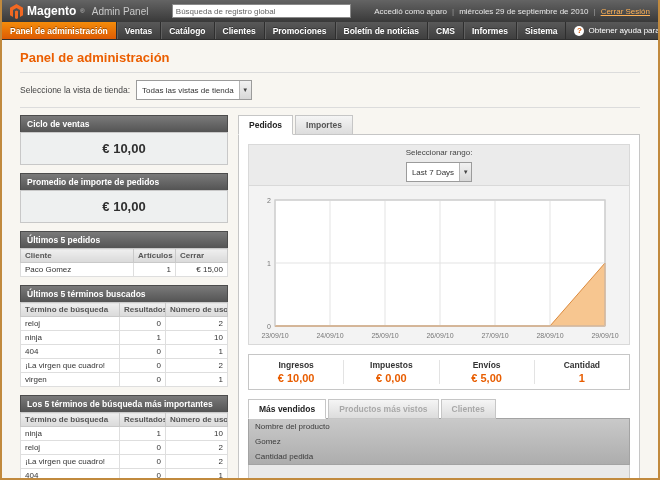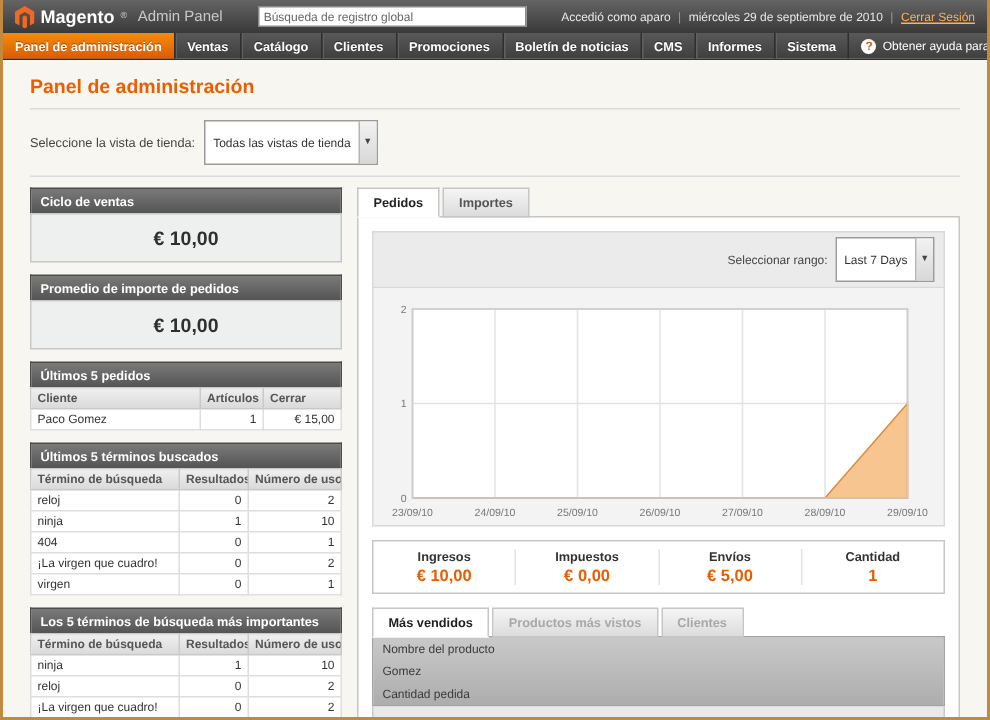--- a/index.html
+++ b/index.html
@@ -24,21 +24,21 @@
   .nav-item{display:flex;align-items:center;padding:0 8px;border-right:1px solid #2e2e2e;box-shadow:inset 1px 0 0 #606060;cursor:pointer;font-weight:bold;font-size:8.5px;text-shadow:0 -1px 0 rgba(0,0,0,.4);white-space:nowrap;}
   .nav-item.active{background:linear-gradient(#f48c0a,#dd5b04);box-shadow:none;}
   .nav-help{margin-left:auto;display:flex;align-items:center;gap:4px;padding:0 8px;font-size:8px;cursor:pointer;white-space:nowrap;}
   .help-icon{width:10px;height:10px;border-radius:50%;background:#fff;color:#d85909;font-size:8px;font-weight:bold;line-height:10px;text-align:center;flex:none;}
 
   
   .content{flex:1;background:#f8f6f1;overflow:hidden;}
   .page-title{color:#eb5e00;font-size:13px;font-weight:bold;margin:10px 18px 7px;}
   .hr{border-top:1px solid #dcdcdc;margin:0 18px;}
   .store-row{display:flex;align-items:center;gap:6px;margin:7px 18px;font-size:8.5px;color:#444;}
-  .select{display:inline-flex;align-items:center;border:1px solid #9b9b9b;background:#fff;font-size:8px;color:#333;height:30px;cursor:pointer;}
+  .select{display:inline-flex;align-items:center;border:1px solid #9b9b9b;background:#fff;font-size:8px;color:#333;height:20px;cursor:pointer;}
   .select-text{padding:0 5px;white-space:nowrap;}
   .select-arrow{width:12px;align-self:stretch;background:linear-gradient(#f2f2f2,#d8d8d8);border-left:1px solid #b5b5b5;font-size:6px;color:#444;display:flex;align-items:center;justify-content:center;}
 
   .columns{display:flex;gap:10px;margin:7px 18px 0;align-items:flex-start;}
   .left-col{width:208px;flex:none;display:flex;flex-direction:column;gap:8px;}
   .right-col{flex:1;min-width:0;}
 
   
   .panel-head{background:linear-gradient(#7a7a7a,#545454);color:#fff;font-size:8.5px;font-weight:bold;padding:3px 6px;border:1px solid #4c4c4c;border-bottom:none;}
   .panel-value{background:#eef0f0;border:1px solid #c8c8c8;text-align:center;font-size:13px;font-weight:bold;color:#2f2f2f;padding:8px 0;}
@@ -50,21 +50,21 @@
   .col-uses{width:62px;}
   .col-items{width:42px;}
   .col-total{width:52px;}
 
   
   .tabs{display:flex;gap:2px;position:relative;z-index:2;margin-bottom:-1px;}
   .tab{font-size:8.5px;font-weight:bold;color:#555;padding:4px 10px;background:linear-gradient(#f5f5f5,#dcdcdc);border:1px solid #c6c6c6;cursor:pointer;white-space:nowrap;}
   .tab.active{background:#fff;color:#222;border-bottom:1px solid #fff;}
   .tab.disabled{color:#a8a8a8;cursor:default;}
   .card{border:1px solid #c6c6c6;background:#fff;padding:9px;}
-  .chart-toolbar{background:#ebebeb;border:1px solid #d9d9d9;border-bottom:none;padding:3px 6px;display:flex;justify-content:flex-end;align-items:center;gap:5px;font-size:8px;color:#444;}
+  .chart-toolbar{background:#ebebeb;border:1px solid #d9d9d9;border-bottom:none;padding:3px 6px;display:flex;justify-content:flex-end;align-items:center;gap:5px;font-size:8px;color:#444;flex-direction:column;}
   .chart-area{border:1px solid #d9d9d9;background:#f3f3f3;padding:6px 8px 2px;}
   #chart-svg{display:block;width:100%;height:150px;}
   .stats{display:flex;border:1px solid #c6c6c6;margin-top:9px;padding:5px 0;background:#fff;}
   .stat{flex:1;text-align:center;border-left:1px solid #e3e3e3;}
   .stat:first-child{border-left:none;}
   .stat-label{font-size:8.5px;font-weight:bold;color:#333;}
   .stat-value{font-size:11px;font-weight:bold;color:#e85d00;margin-top:2px;}
   .bottom-tabs{margin-top:9px;}
   .grid-head{display:flex;background:linear-gradient(#c9c9c9,#adadad);border:1px solid #a3a3a3;font-size:8px;font-weight:normal;color:#3a3a3a;flex-direction:column;}
   .grid-head>div{padding:3px 6px;}

